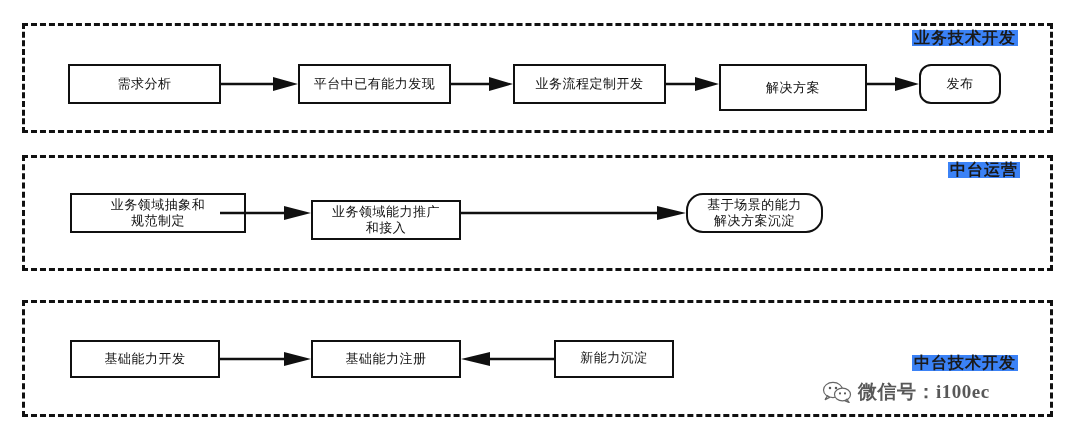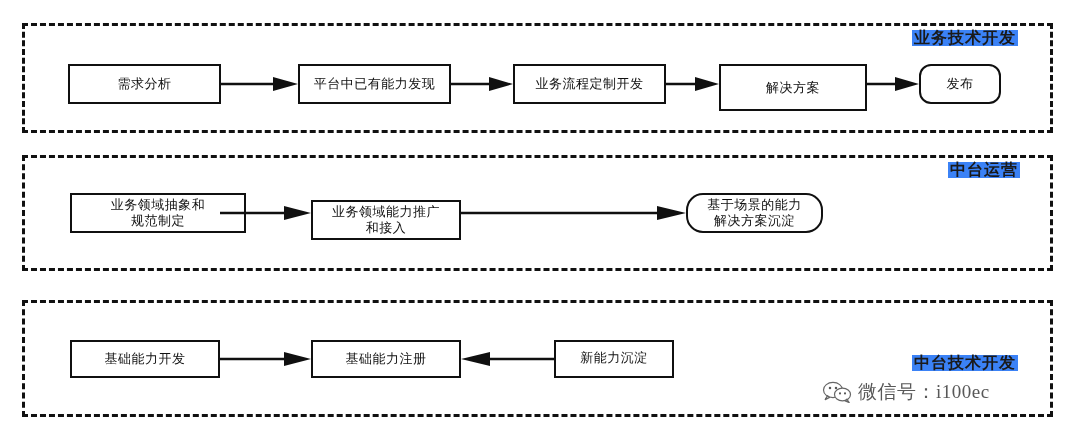--- a/index.html
+++ b/index.html
@@ -79,20 +79,21 @@
     align-items: center;
     gap: 6px;
     color: #4a4a4a;
     font-size: 19px;
     letter-spacing: 0.5px;
     white-space: nowrap;
     opacity: 0.92;
   }
   .watermark .wm-text {
     font-family: "Liberation Serif", "DejaVu Serif", serif;
+    font-weight: bold;
   }
   .wechat-icon {
     display: inline-block;
     width: 30px;
     height: 22px;
     flex: 0 0 auto;
   }
 </style>
 </head>
 <body>

